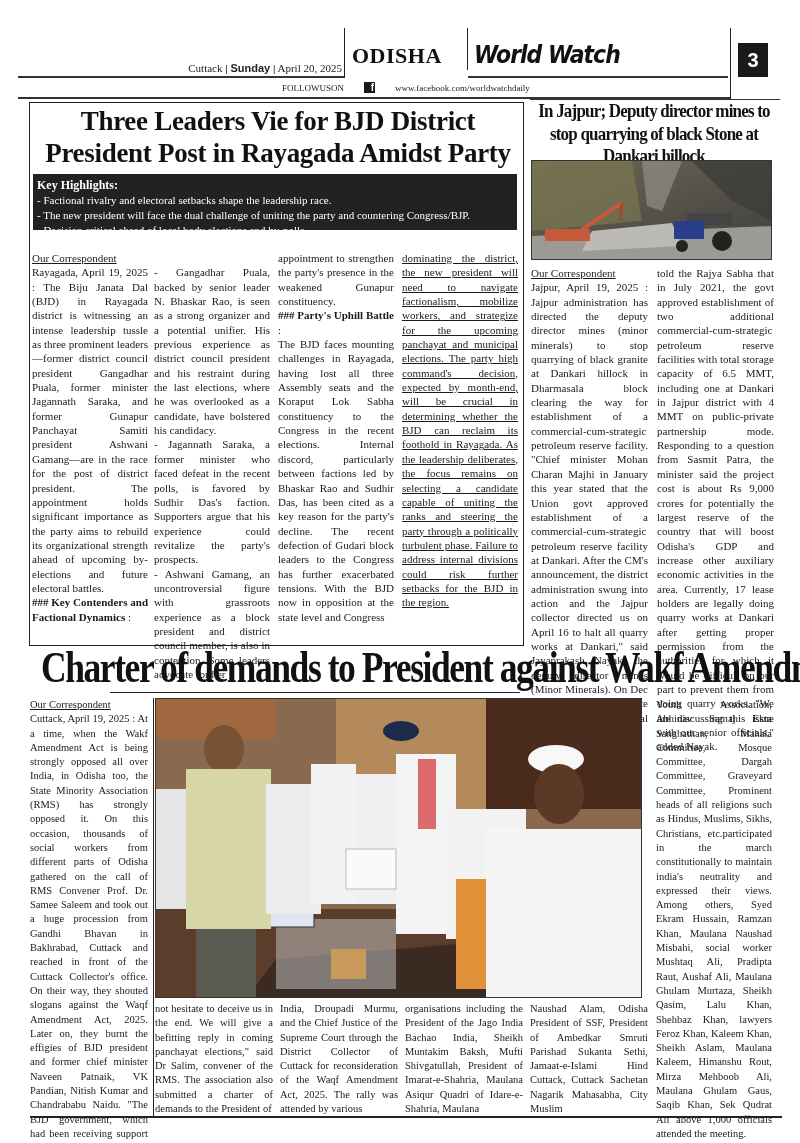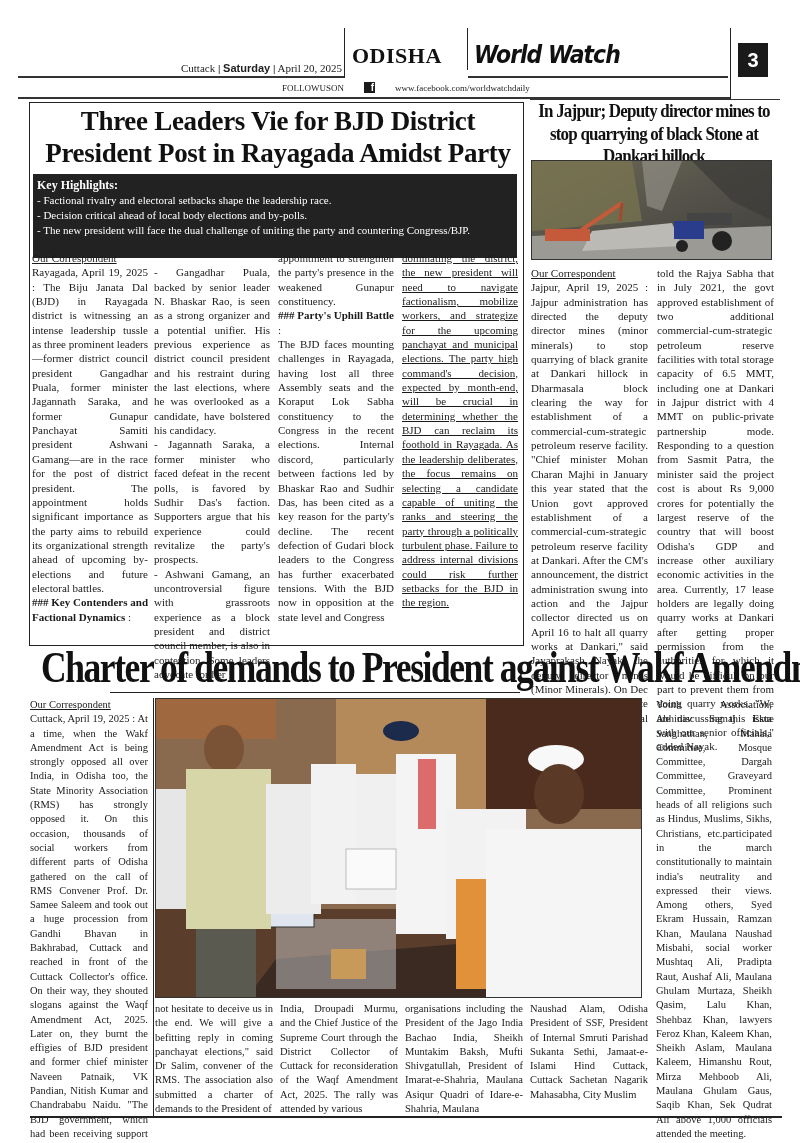--- a/index.html
+++ b/index.html
@@ -12,21 +12,21 @@
   .dateline .sun { font-family: "Liberation Sans", sans-serif; font-weight: bold; }
   .section { position: absolute; left: 352px; top: 43px; font-size: 22px; font-weight: bold; font-family: "Liberation Serif", serif; letter-spacing: 0.5px; }
   .brand { position: absolute; left: 474px; top: 42px; font-size: 22px; font-weight: bold; font-family: "DejaVu Sans", sans-serif; letter-spacing: -1px; color: #111; transform: scaleY(1.15); font-style: italic; }
   .page-num { position: absolute; left: 738px; top: 43px; width: 30px; height: 34px; background: #1a1a1a; color: #fff; font-family: "Liberation Sans", sans-serif; font-weight: bold; font-size: 20px; text-align: center; line-height: 34px; }
   .follow { position: absolute; left: 282px; top: 82px; font-size: 9px; font-family: "Liberation Serif", serif; display: flex; align-items: center; gap: 20px; color: #222; }
   .fb-icon { display: inline-block; width: 11px; height: 11px; background: #1a1a1a; color: #fff; font-family: "Liberation Sans", sans-serif; font-weight: bold; font-size: 10px; line-height: 12px; text-align: right; padding-right: 1px; }
 
   
   .story1 { position: absolute; left: 29px; top: 102px; width: 495px; height: 544px; border: 1.5px solid #222; }
   .s1-headline { position: absolute; left: 6px; top: 4px; width: 484px; font-size: 27px; line-height: 31px; font-weight: bold; text-align: center; letter-spacing: -0.3px; font-family: "Liberation Serif", serif; transform: scaleY(1.05); }
-  .highlights { position: absolute; left: 3px; top: 71px; width: 484px; height: 84px; background: #222; color: #fff; padding: 4px 4px; font-size: 11px; line-height: 15px; }
+  .highlights { position: absolute; left: 3px; top: 71px; width: 484px; height: 56px; background: #222; color: #fff; padding: 4px 4px; font-size: 11px; line-height: 15px; }
   .highlights .hl-title { font-weight: bold; font-size: 12px; }
   .col { position: absolute; font-size: 11px; line-height: 14.35px; text-align: justify; color: #1a1a1a; }
   .byline { text-decoration: underline; display: block; }
   .bold { font-weight: bold; }
 
   
   .s2-headline { position: absolute; left: 534px; top: 104px; width: 240px; font-size: 17px; line-height: 20px; text-align: center; font-weight: bold; letter-spacing: -0.8px; transform: scaleY(1.12); font-family: "Liberation Serif", serif; }
   .s2-photo { position: absolute; left: 531px; top: 160px; width: 241px; height: 100px; border: 1px solid #333; overflow: hidden; }
 
   
@@ -41,39 +41,39 @@
 
 <div class="mast-line" style="left:18px; top:76px; width:326px; height:1.5px;"></div>
 <div class="vline" style="left:344px; top:28px; width:1px; height:50px;"></div>
 <div class="vline" style="left:467px; top:28px; width:1px; height:42px;"></div>
 <div class="mast-line" style="left:468px; top:76px; width:260px; height:1.5px;"></div>
 <div class="vline" style="left:730px; top:28px; width:1px; height:72px;"></div>
 <div class="mast-line" style="left:18px; top:97px; width:712px; height:1.5px;"></div>
 
 <div class="dateline">
   <span>Cuttack</span> <span style="font-weight:bold">|</span>
-  <span class="sun">Saturday</span> <span style="font-weight:bold">|</span>
+  <span class="sun">Sunday</span> <span style="font-weight:bold">|</span>
   <span>April 20, 2025</span>
 </div>
 <div class="section">ODISHA</div>
 <div class="brand">World Watch</div>
 <div class="page-num">3</div>
 <div class="follow">
   <span>FOLLOWUSON</span>
   <span class="fb-icon">f</span>
   <span>www.facebook.com/worldwatchdaily</span>
 </div>
 
 <div class="story1">
   <div class="s1-headline">Three Leaders Vie for BJD District President Post in Rayagada Amidst Party Challenges</div>
   <div class="highlights">
     <div class="hl-title">Key Highlights:</div>
     <div>- Factional rivalry and electoral setbacks shape the leadership race.</div>
+    <div>- The new president will face the dual challenge of uniting the party and countering Congress/BJP.</div>
     <div>- Decision critical ahead of local body elections and by-polls.</div>
-    <div>- The new president will face the dual challenge of uniting the party and countering Congress/BJP.</div>
   </div>
 
   <div class="col" style="left:2px; top:148px; width:116px;">
     <span class="byline">Our Correspondent</span>
     <span>Rayagada, April 19, 2025 : The Biju Janata Dal (BJD) in Rayagada district is witnessing an intense leadership tussle as three prominent leaders—former district council president Gangadhar Puala, former minister Jagannath Saraka, and former Gunapur Panchayat Samiti president Ashwani Gamang—are in the race for the post of district president. The appointment holds significant importance as the party aims to rebuild its organizational strength ahead of upcoming by-elections and future electoral battles.</span><br>
     <span class="bold">### Key Contenders and Factional Dynamics</span><span> :</span>
   </div>
 
   <div class="col" style="left:124px; top:148px; width:116px; white-space:pre-line;">
     <span>- Gangadhar Puala, backed by senior leader N. Bhaskar Rao, is seen as a strong organizer and a potential unifier. His previous experience as district council president and his restraint during the last elections, where he was overlooked as a candidate, have bolstered his candidacy.
@@ -169,19 +169,19 @@
 <div class="col" style="left:155px; top:1002px; width:118px; font-size:10.5px; line-height:14.3px;">
   <span>not hesitate to deceive us in the end. We will give a befitting reply in coming panchayat elections," said Dr Salim, convener of the RMS. The association also submitted a charter of demands to the President of</span>
 </div>
 <div class="col" style="left:280px; top:1002px; width:118px; font-size:10.5px; line-height:14.3px;">
   <span>India, Droupadi Murmu, and the Chief Justice of the Supreme Court through the District Collector of Cuttack for reconsideration of the Waqf Amendment Act, 2025. The rally was attended by various</span>
 </div>
 <div class="col" style="left:405px; top:1002px; width:118px; font-size:10.5px; line-height:14.3px;">
   <span>organisations including the President of the Jago India Bachao India, Sheikh Muntakim Baksh, Mufti Shivgatullah, President of Imarat-e-Shahria, Maulana Asiqur Quadri of Idare-e-Shahria, Maulana</span>
 </div>
 <div class="col" style="left:530px; top:1002px; width:118px; font-size:10.5px; line-height:14.3px;">
-  <span>Naushad Alam, Odisha President of SSF, President of Internal Smruti Parishad Sukanta Sethi, Jamaat-e-Islami Hind Cuttack, Cuttack Sachetan Nagarik Mahasabha, City Muslim</span>
+  <span>Naushad Alam, Odisha President of SSF, President of Ambedkar Smruti Parishad Sukanta Sethi, Jamaat-e-Islami Hind Cuttack, Cuttack Sachetan Nagarik Mahasabha, City Muslim</span>
 </div>
 <div class="col" style="left:656px; top:698px; width:116px; font-size:10.5px; line-height:14.3px;">
   <span>Youth Association, Abhinav Samaj Ekta Sanghathan, Mahala Committee, Mosque Committee, Dargah Committee, Graveyard Committee, Prominent heads of all religions such as  Hindus, Muslims, Sikhs, Christians, etc.participated in the march constitutionally to maintain india's neutrality and expressed their views. Among others, Syed Ekram Hussain, Ramzan Khan, Maulana Naushad Misbahi, social worker Mushtaq Ali, Pradipta Raut, Aushaf Ali, Maulana Ghulam Murtaza, Sheikh Qasim, Lalu Khan, Shehbaz Khan, lawyers Feroz Khan, Kaleem Khan, Sheikh Aslam, Maulana Kaleem, Himanshu Rout, Mirza Mehboob Ali, Maulana Ghulam Gaus, Saqib Khan, Sek Qudrat Ali above 1,000 officials attended the meeting.</span>
 </div>
 
 <div class="bottom-rule"></div>
 
 </body></html>

